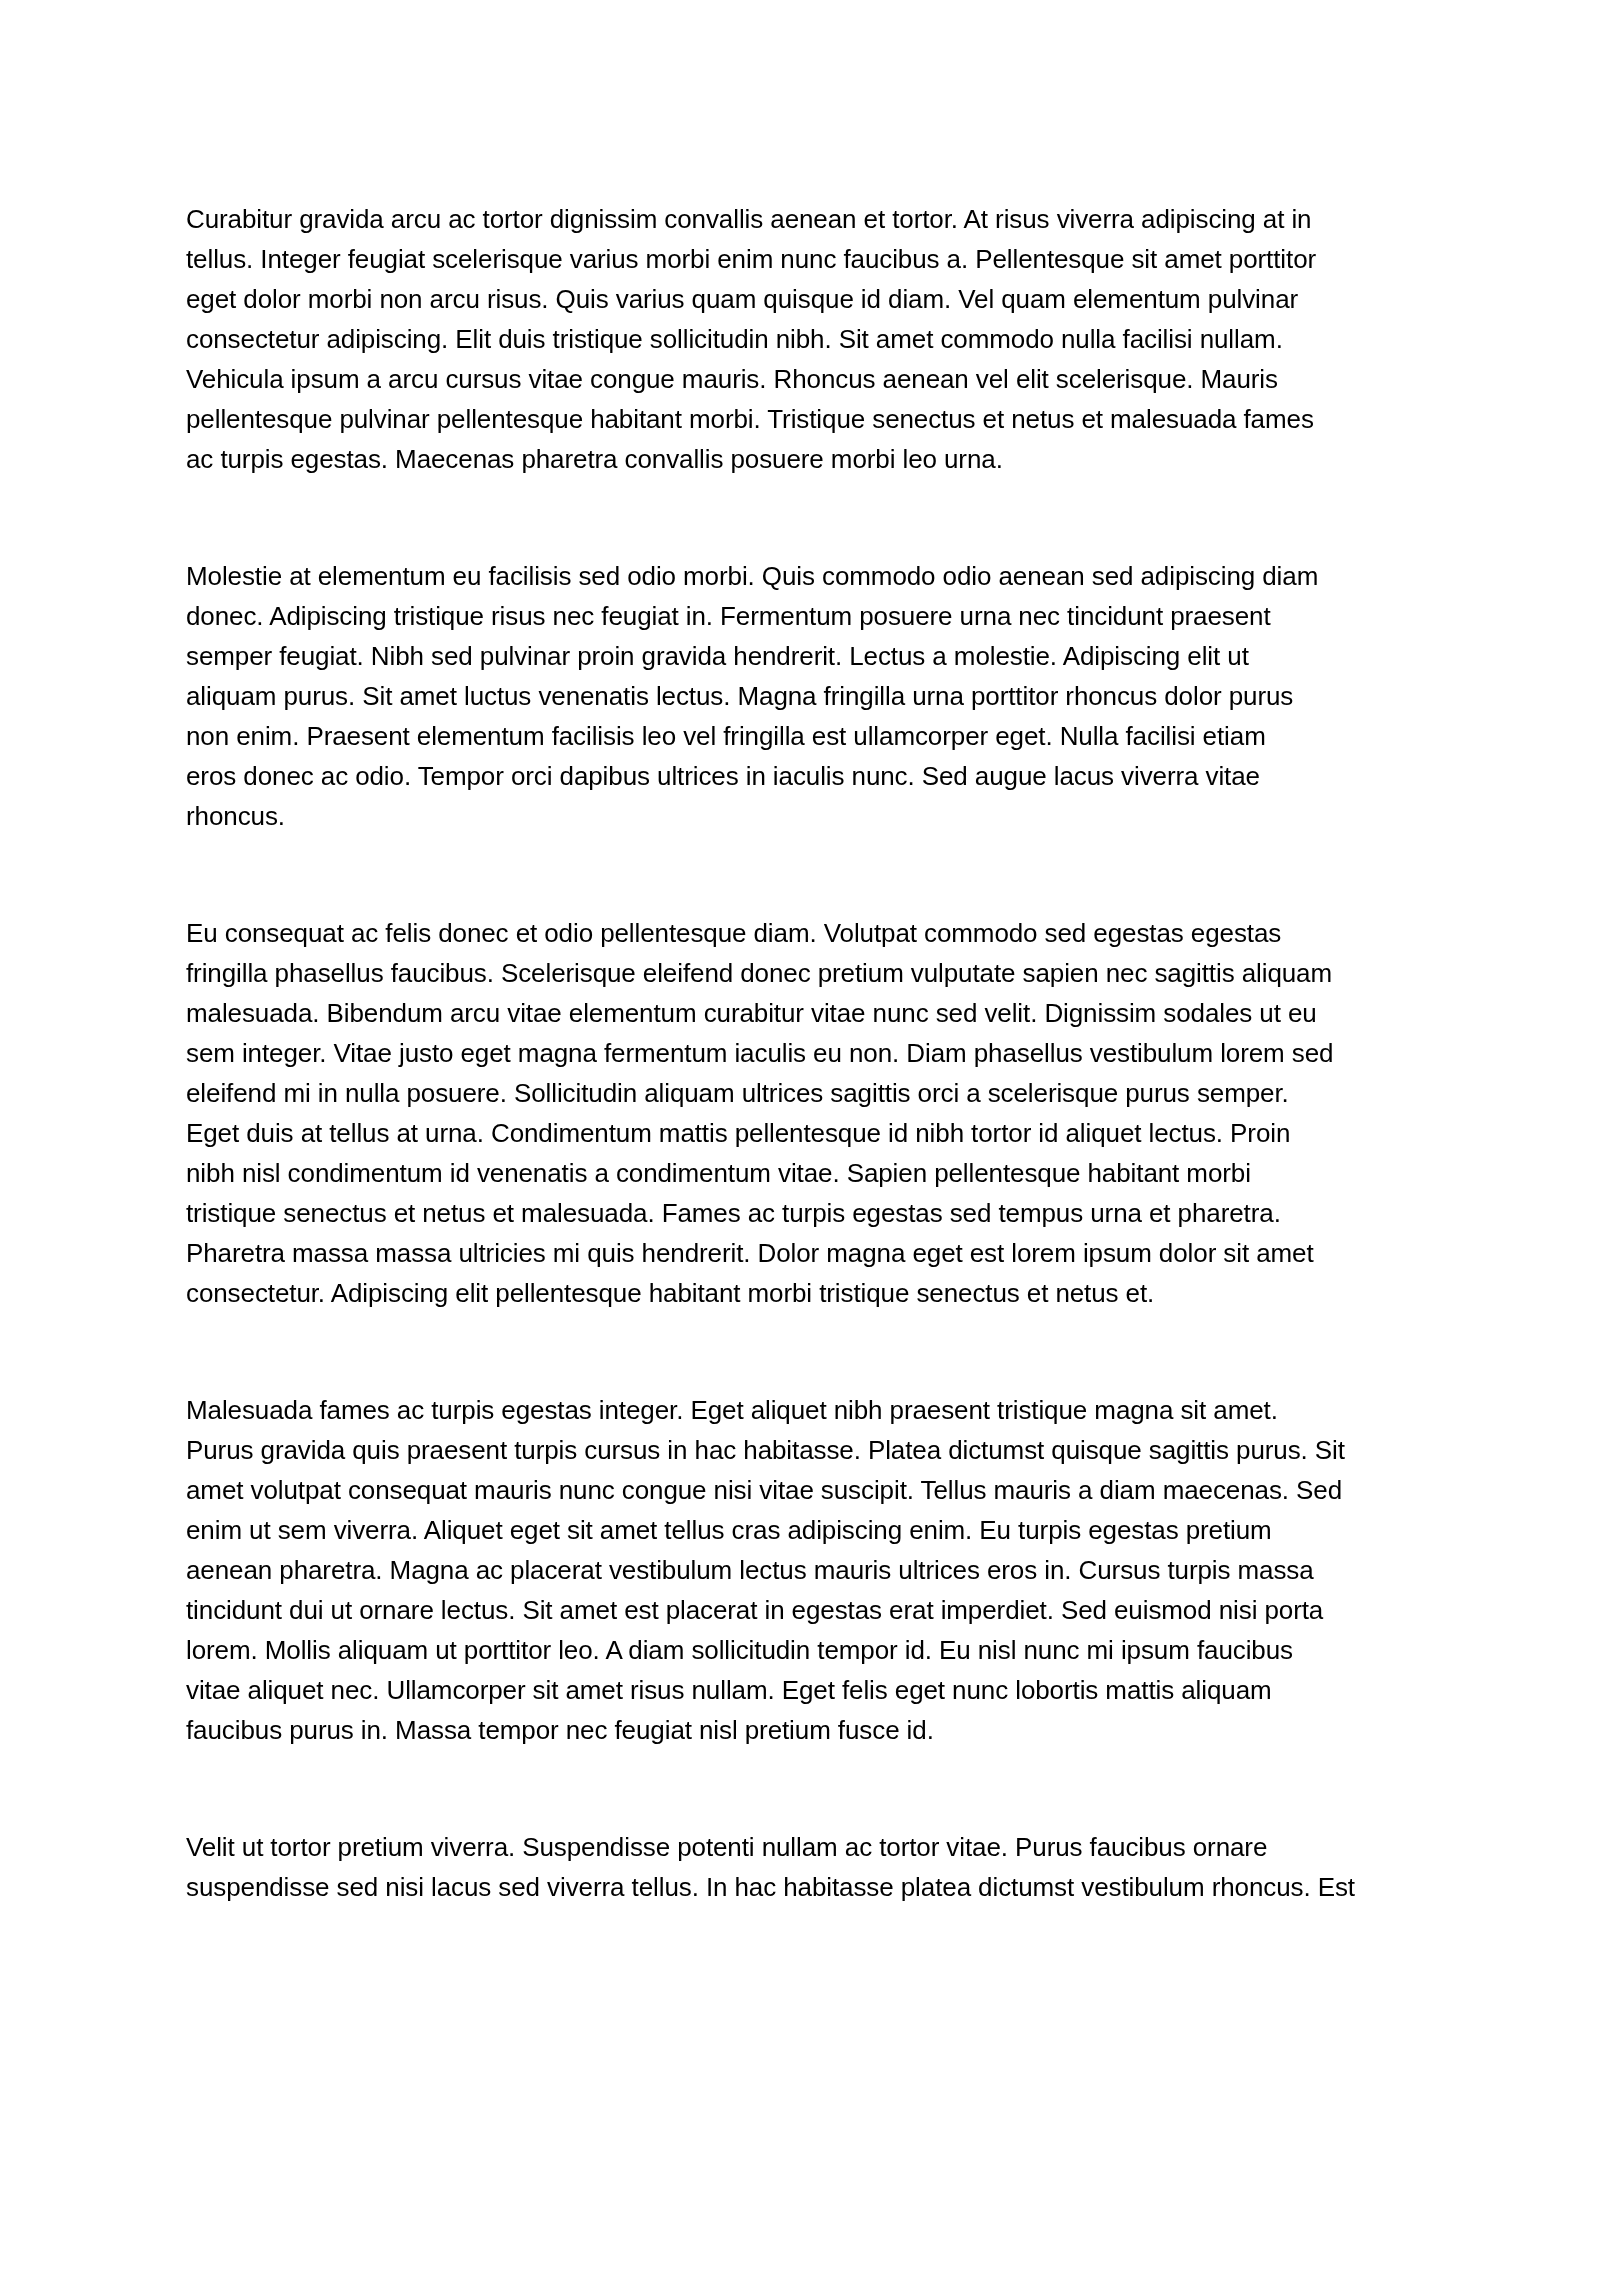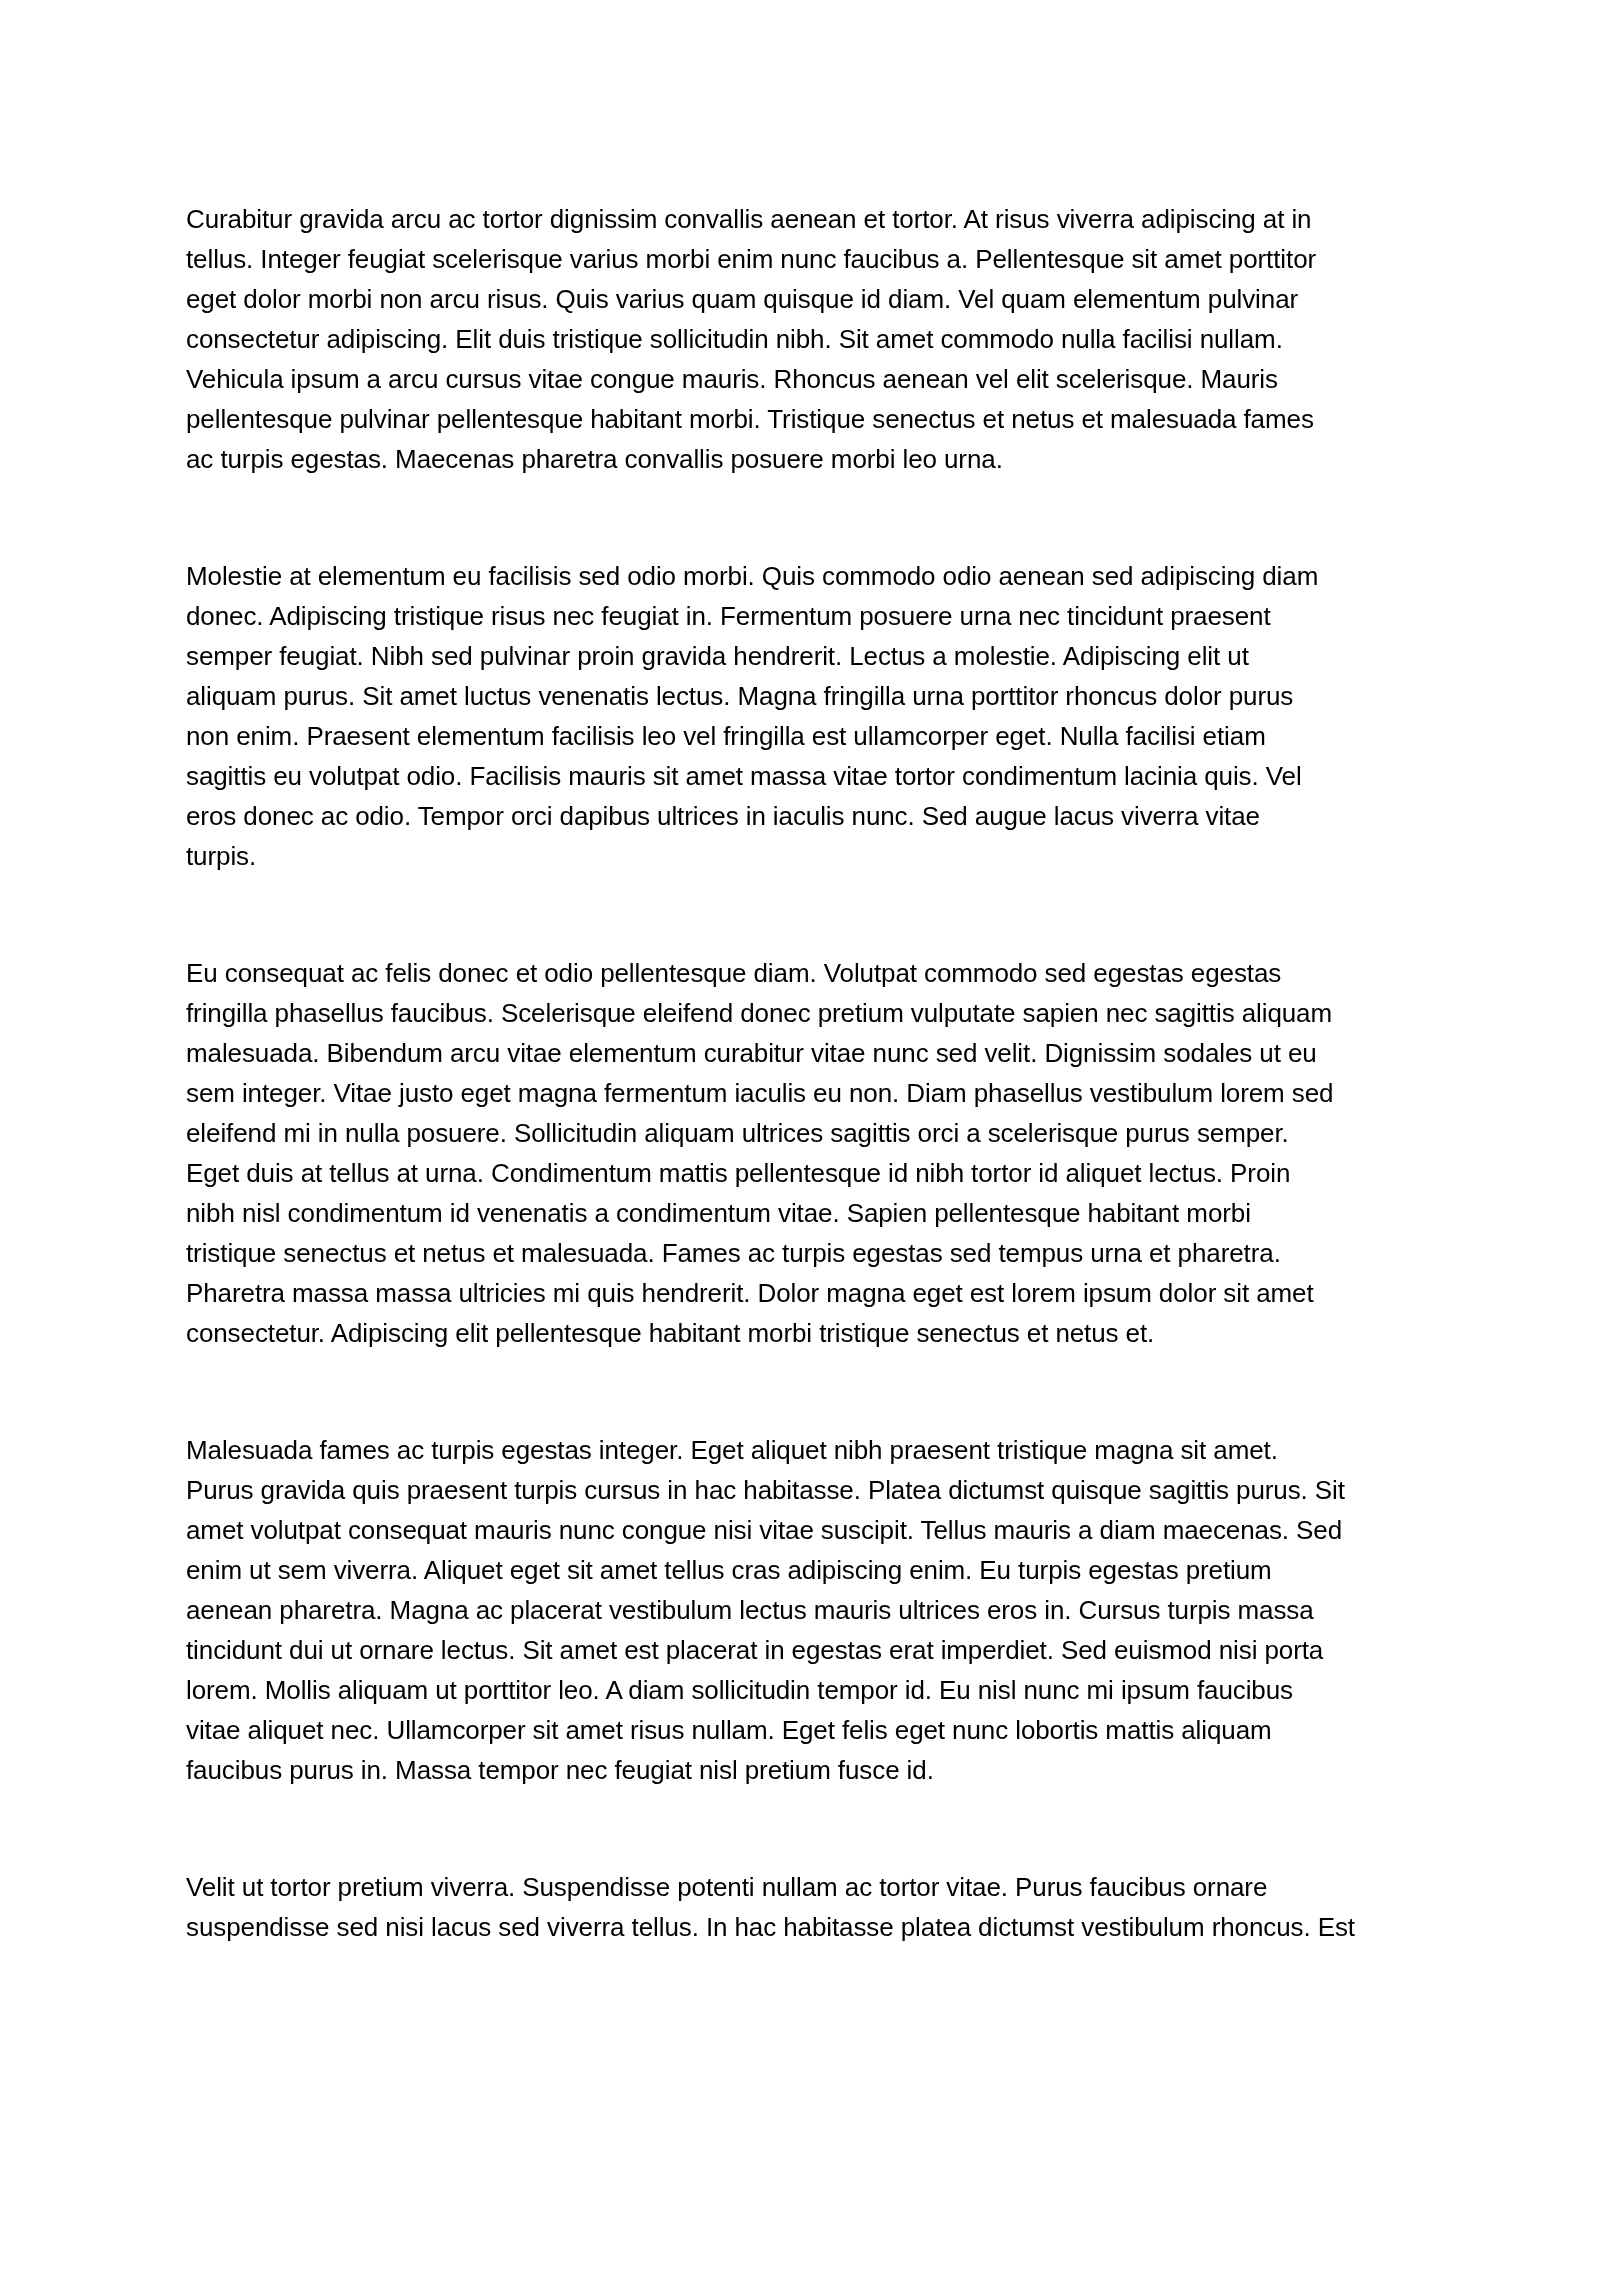--- a/index.html
+++ b/index.html
@@ -49,23 +49,22 @@
         <div class="line">Vehicula ipsum a arcu cursus vitae congue mauris. Rhoncus aenean vel elit scelerisque. Mauris</div>
         <div class="line">pellentesque pulvinar pellentesque habitant morbi. Tristique senectus et netus et malesuada fames</div>
         <div class="line">ac turpis egestas. Maecenas pharetra convallis posuere morbi leo urna.</div>
       </div>
       <div class="para">
         <div class="line">Molestie at elementum eu facilisis sed odio morbi. Quis commodo odio aenean sed adipiscing diam</div>
         <div class="line">donec. Adipiscing tristique risus nec feugiat in. Fermentum posuere urna nec tincidunt praesent</div>
         <div class="line">semper feugiat. Nibh sed pulvinar proin gravida hendrerit. Lectus a molestie. Adipiscing elit ut</div>
         <div class="line">aliquam purus. Sit amet luctus venenatis lectus. Magna fringilla urna porttitor rhoncus dolor purus</div>
         <div class="line">non enim. Praesent elementum facilisis leo vel fringilla est ullamcorper eget. Nulla facilisi etiam</div>
-        <div class="line">sagittis eu volutpat odio. Facilisis mauris sit amet massa vitae tortor condimentum lacinia quis. Vel</div>
         <div class="line">eros donec ac odio. Tempor orci dapibus ultrices in iaculis nunc. Sed augue lacus viverra vitae</div>
-        <div class="line">turpis.</div>
+        <div class="line">rhoncus.</div>
       </div>
       <div class="para">
         <div class="line">Eu consequat ac felis donec et odio pellentesque diam. Volutpat commodo sed egestas egestas</div>
         <div class="line">fringilla phasellus faucibus. Scelerisque eleifend donec pretium vulputate sapien nec sagittis aliquam</div>
         <div class="line">malesuada. Bibendum arcu vitae elementum curabitur vitae nunc sed velit. Dignissim sodales ut eu</div>
         <div class="line">sem integer. Vitae justo eget magna fermentum iaculis eu non. Diam phasellus vestibulum lorem sed</div>
         <div class="line">eleifend mi in nulla posuere. Sollicitudin aliquam ultrices sagittis orci a scelerisque purus semper.</div>
         <div class="line">Eget duis at tellus at urna. Condimentum mattis pellentesque id nibh tortor id aliquet lectus. Proin</div>
         <div class="line">nibh nisl condimentum id venenatis a condimentum vitae. Sapien pellentesque habitant morbi</div>
         <div class="line">tristique senectus et netus et malesuada. Fames ac turpis egestas sed tempus urna et pharetra.</div>

